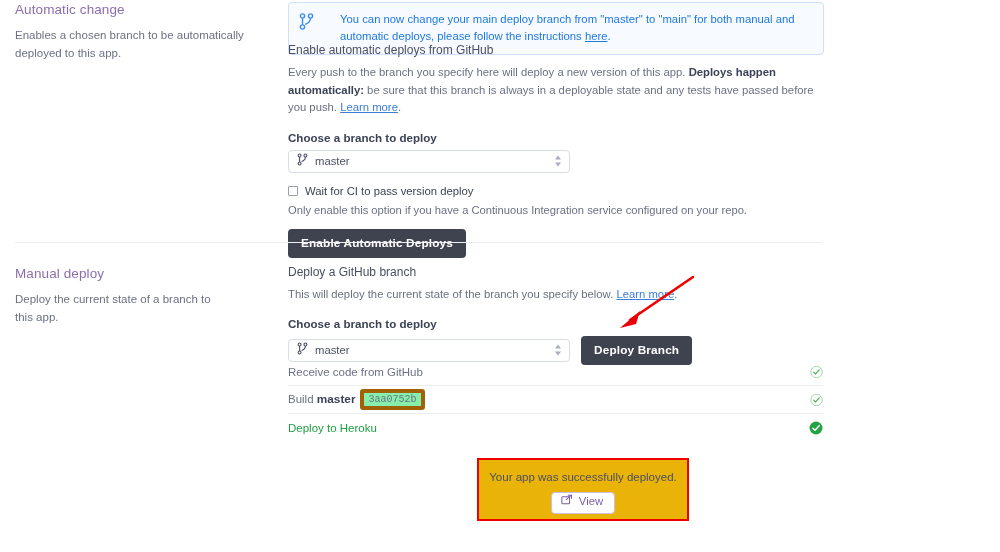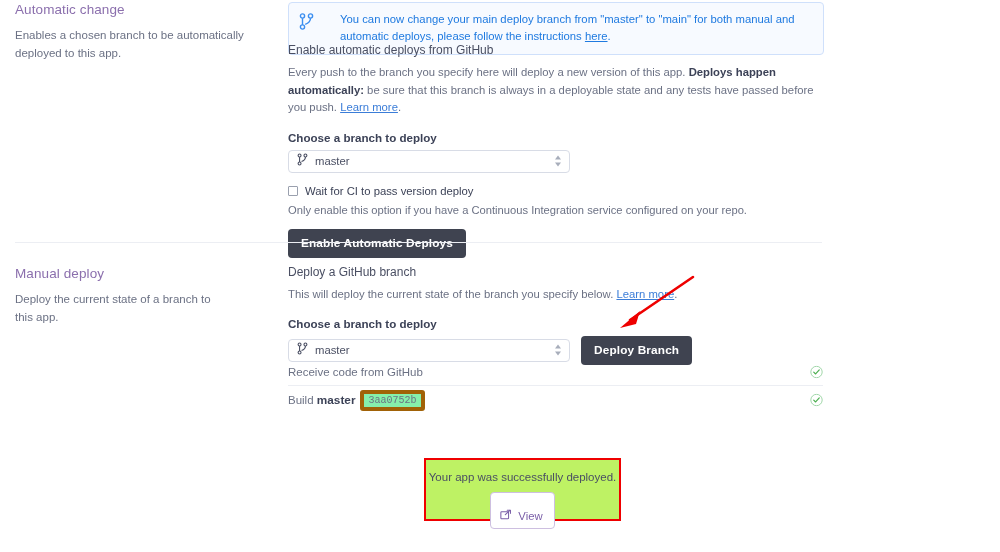--- a/index.html
+++ b/index.html
@@ -150,38 +150,38 @@
     background: #86efac;
     padding: 1px 4px;
     margin-left: 5px;
     vertical-align: 1px;
   }
   .step-icon { position: absolute; right: 0; top: 50%; transform: translateY(-50%); line-height: 0; }
 
   
   .success-box {
     position: absolute;
-    left: 424px; top: 458px;
-    width: 197px; height: 63px;
+    left: 477px; top: 458px;
+    width: 212px; height: 63px;
     border: 2px solid #ef0000;
-    background: #bef264;
+    background: #eab308;
     text-align: center;
     padding-top: 11px;
   }
   .success-text { font-size: 11.5px; color: #4a4f63; }
   .btn-view {
     display: inline-flex;
     align-items: center; gap: 6px;
     margin-top: 9px;
     border: 1px solid #cdbfe0;
     border-radius: 4px;
     background: #fff;
     color: #7a5ea8;
     font-size: 11.3px;
-    padding: 16px 11px 5px 9px;
+    padding: 1px 11px 5px 9px;
     cursor: pointer;
   }
 
   
   .arrow { position: absolute; left: 600px; top: 272px; pointer-events: none; }
 </style>
 </head>
 <body>
 
 <div class="page">
@@ -299,20 +299,29 @@
       <span class="step-label"><span>Build </span><b>master</b><span class="hash-badge">3aa0752b</span></span>
       <span class="step-icon">
         <svg width="13" height="13" viewBox="0 0 16 16">
           <circle cx="8" cy="8" r="7" fill="none" stroke="#9ed6a8" stroke-width="1.2"></circle>
           <path d="M4.6 8.2 L6.9 10.4 L11.4 5.4" fill="none" stroke="#4caf50" stroke-width="1.5" stroke-linecap="round" stroke-linejoin="round"></path>
         </svg>
       </span>
     </div>
 
 
+    <div class="step-row">
+      <span class="step-label active">Deploy to Heroku</span>
+      <span class="step-icon">
+        <svg width="14" height="14" viewBox="0 0 16 16">
+          <circle cx="8" cy="8" r="7.4" fill="#25a244"></circle>
+          <path d="M4.5 8.2 L6.9 10.6 L11.6 5.3" fill="none" stroke="#ffffff" stroke-width="1.7" stroke-linecap="round" stroke-linejoin="round"></path>
+        </svg>
+      </span>
+    </div>
 
   </div>
 
   <div class="success-box">
     <div class="success-text">Your app was successfully deployed.</div>
     <button class="btn-view">
       <span>
         <svg width="12" height="12" viewBox="0 0 14 14">
           <rect x="1" y="3.2" width="9" height="8.3" fill="none" stroke="#7a5ea8" stroke-width="1.2" rx="1"></rect>
           <path d="M6.2 6.6 L11.6 1.6" stroke="#7a5ea8" stroke-width="1.2" fill="none" stroke-linecap="round"></path>

